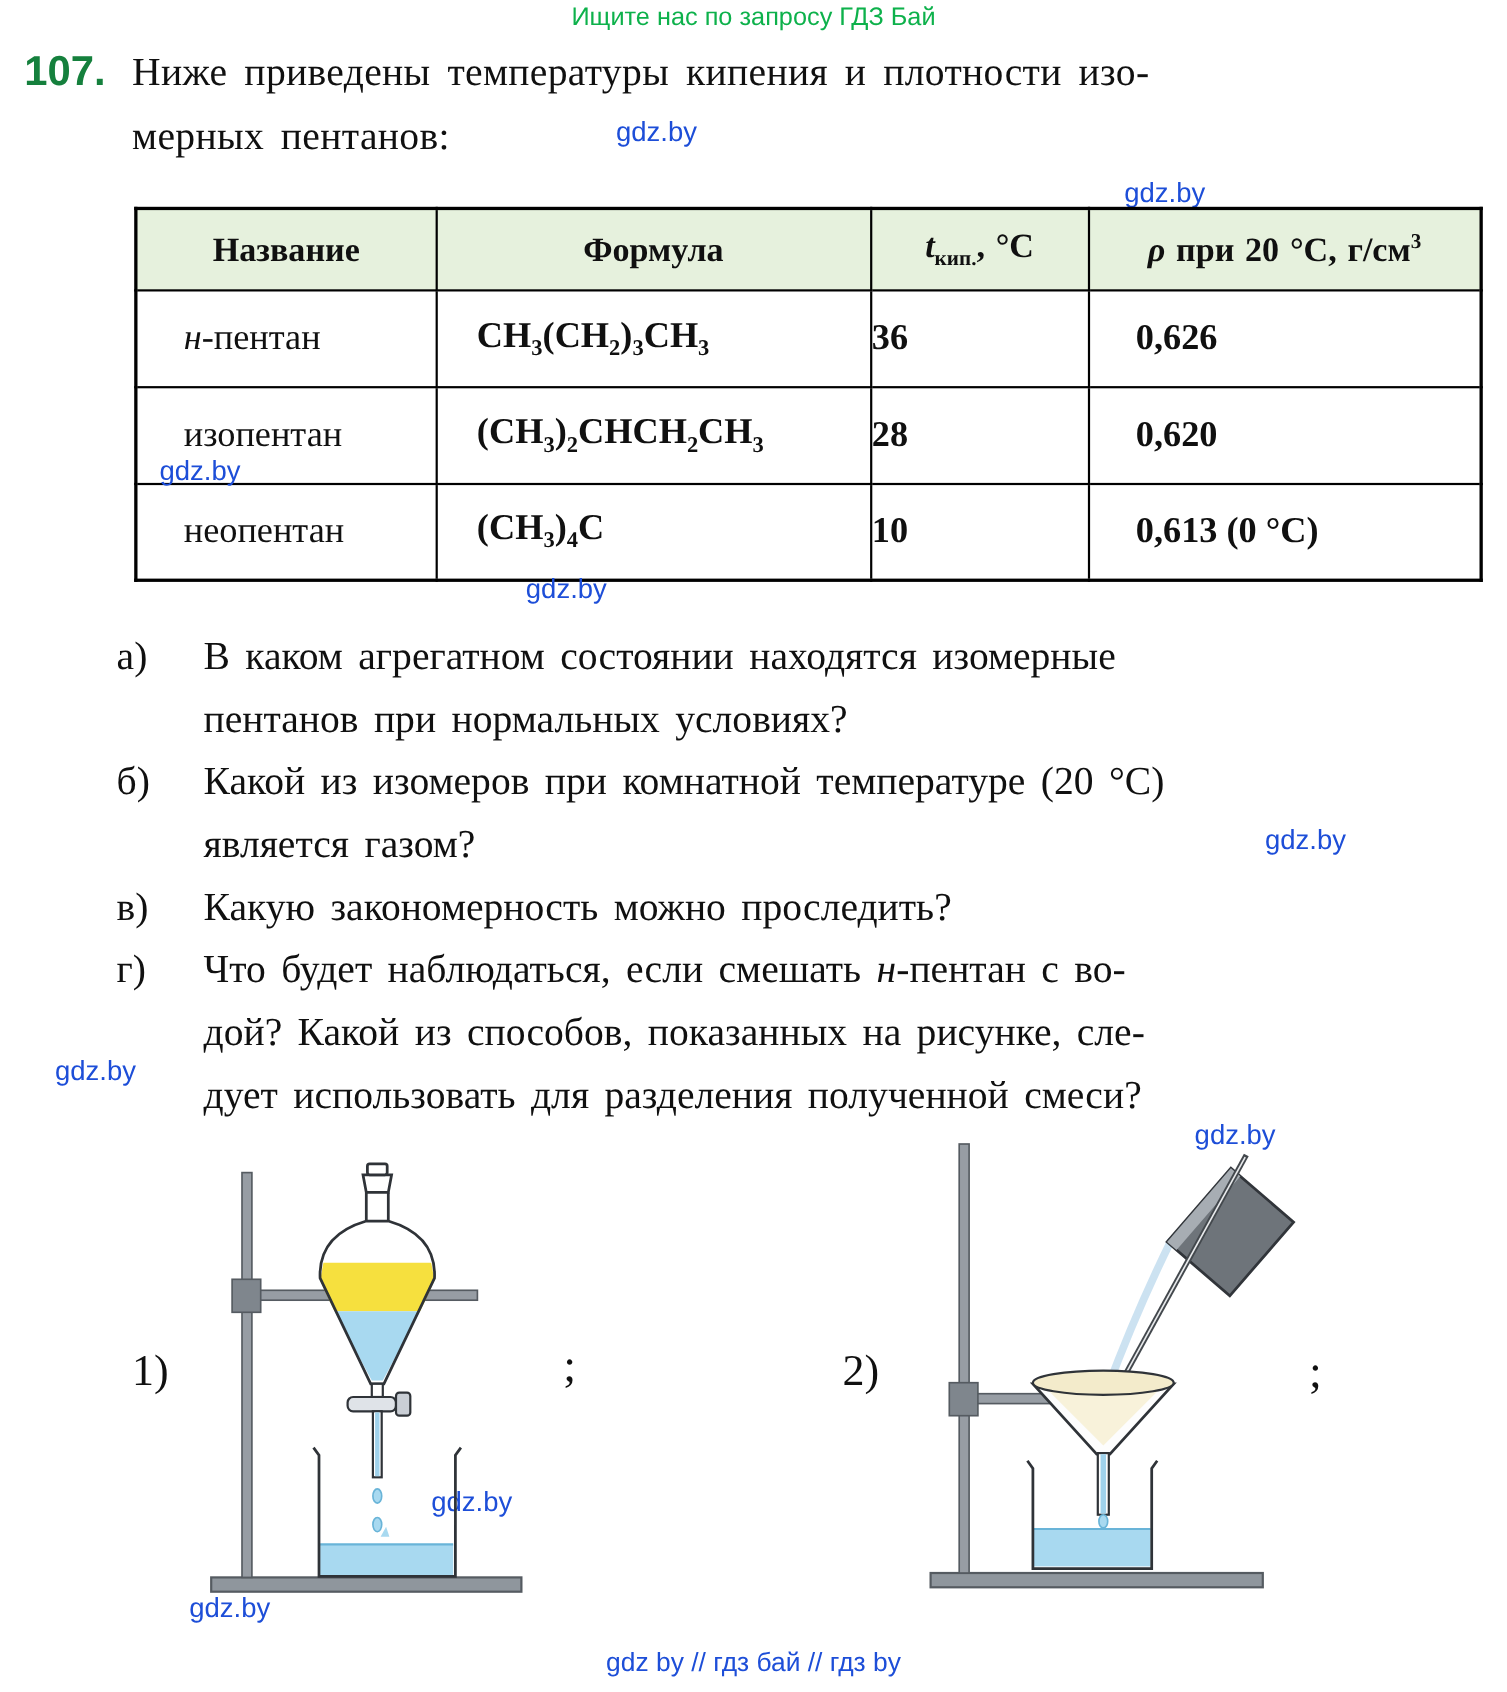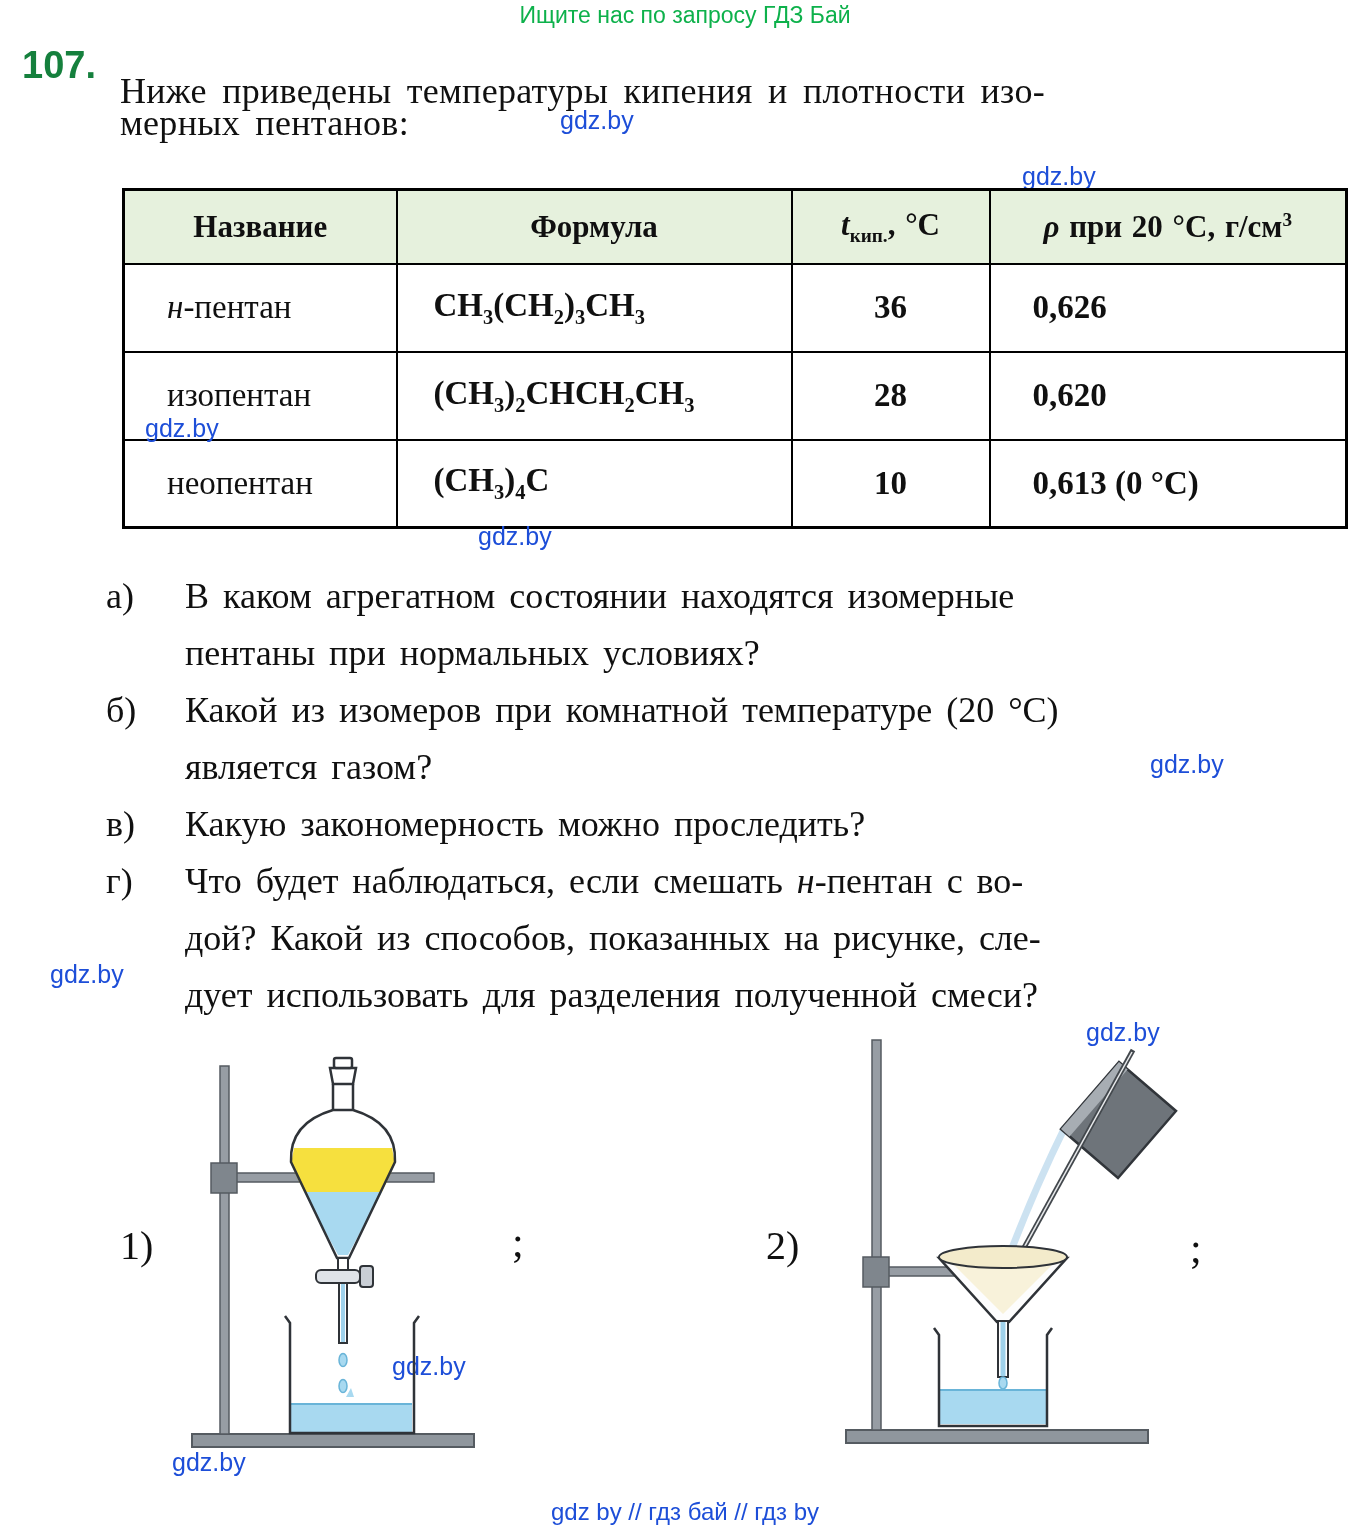--- a/index.html
+++ b/index.html
@@ -13,40 +13,40 @@
   .sans { font-family:"Liberation Sans","DejaVu Sans",sans-serif; }
 
   .banner {
     top:2px; left:0; width:100%; text-align:center;
     color:#0db14b; font-size:23px;
   }
   .problem-number {
     top:44px; left:22px; font-size:38px; font-weight:bold; color:#15803d;
   }
   .intro-line { left:120px; font-size:36px; word-spacing:6px; letter-spacing:0.3px; white-space:nowrap; }
-  .intro-1 { top:44px;margin-top:26px; }
+  .intro-1 { top:44px; }
   .intro-2 { top:102px; }
 
   .wm { font-family:"Liberation Sans","DejaVu Sans",sans-serif; font-size:25px; color:#1d4ed8; white-space:nowrap; }
 
   
   table.ptable {
     left:122px; top:188px; width:1223px; position:absolute;
     border-collapse:collapse; table-layout:fixed;
     border:3px solid #000;
   }
   .ptable th, .ptable td { border:2px solid #000; vertical-align:middle; }
   .ptable th {
     background:#e6f1dd; font-weight:bold; font-size:31px; height:74px; text-align:center;
     word-spacing:2px;
   }
   .ptable td { height:88px; font-size:33px; background:#fff; }
   td.cname { padding-left:42px; }
   td.cformula { padding-left:36px; font-weight:bold; }
-  td.ctemp { text-align:center; font-weight:bold;margin-left:44px; }
+  td.ctemp { font-weight:bold;margin-left:44px; }
   td.cdens { padding-left:42px; font-weight:bold; }
   sub { font-size:0.62em; }
   sup { font-size:0.62em; }
 
   
   .questions { left:106px; top:568px; width:1250px; }
   .q { display:flex; }
   .qlabel { width:79px; font-size:36px; line-height:57px; flex:none; }
   .qtext { flex:1; font-size:36px; line-height:57px; word-spacing:5px; white-space:nowrap; }
 
@@ -114,21 +114,21 @@
       <td class="cdens">0,613 (0 °C)</td>
     </tr>
   </tbody>
 </table>
 
 <div class="abs questions">
   <div class="q">
     <span class="qlabel">а)</span>
     <div class="qtext">
       <div>В каком агрегатном состоянии находятся изомерные</div>
-      <div>пентаны при нормальных условиях?</div>
+      <div>пентанов при нормальных условиях?</div>
     </div>
   </div>
   <div class="q">
     <span class="qlabel">б)</span>
     <div class="qtext">
       <div>Какой из изомеров при комнатной температуре (20 °C)</div>
       <div>является газом?</div>
     </div>
   </div>
   <div class="q">

